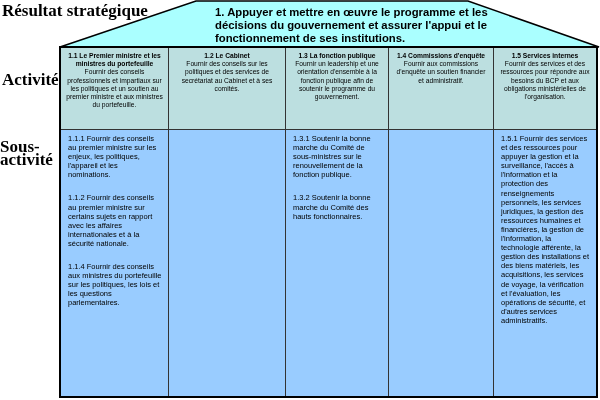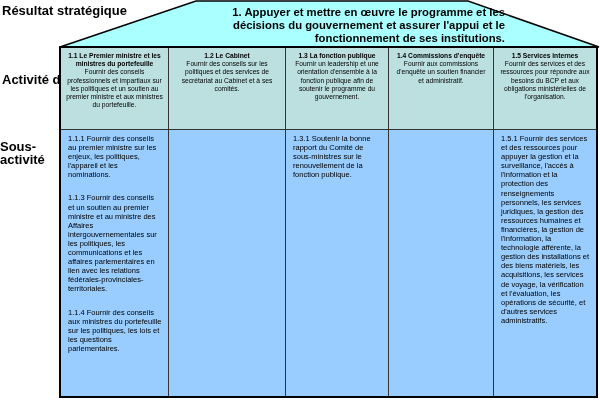--- a/index.html
+++ b/index.html
@@ -1,19 +1,19 @@
 <!DOCTYPE html>
 <html><head>
   <meta charset="utf-8">
   <style>
     html, body { margin: 0; padding: 0; background: #ffffff; }
     body { width: 600px; height: 400px; position: relative; overflow: hidden; font-family: "Liberation Sans", sans-serif; color: #000; }
-    .side-label { position: absolute; left: 2px; font-weight: bold; font-size: 13px; line-height: 13px; }
+    .side-label { position: absolute; left: 2px; font-weight: bold; font-size: 17px; line-height: 13px; font-family: Liberation Serif, serif; }
     #roof { position: absolute; left: 0; top: 0; width: 600px; height: 48px; }
-    .roof-text { position: absolute; left: 215px; top: 6px; width: 290px; text-align: right; font-weight: bold; font-size: 11.3px; line-height: 13px; }
+    .roof-text { position: absolute; left: 215px; top: 6px; width: 290px; text-align: left; font-weight: bold; font-size: 11.3px; line-height: 13px; }
     .grid { position: absolute; left: 59px; top: 46px; width: 539px; height: 352px; border: 2px solid #000; box-sizing: border-box; display: grid; grid-template-columns: 108px 117px 103px 105px 102px; grid-template-rows: 82px 1fr; }
     .hcell { background: #bcdfe0; border-right: 1px solid #333; border-bottom: 1px solid #333; padding: 4px 5px; text-align: center; font-size: 6.7px; line-height: 8.2px; }
     .hcell:nth-child(5) { border-right: none; }
     .hcell .htitle { font-weight: bold; display: block; }
     .scell { background: #99ccff; border-right: 1px solid #333; padding: 4px 6px 0 7px; font-size: 7.5px; line-height: 9.1px; }
     .scell:nth-child(10) { border-right: none; }
     .scell p { margin: 0 0 14px 0; }
   </style>
 </head>
 <body>
@@ -44,26 +44,27 @@
     <span class="htitle">1.4 Commissions d'enquête</span>
     <span>Fournir aux commissions d'enquête un soutien financier et administratif.</span>
   </div>
   <div class="hcell">
     <span class="htitle">1.5 Services internes</span>
     <span>Fournir des services et des ressources pour répondre aux besoins du BCP et aux obligations ministérielles de l'organisation.</span>
   </div>
 
   <div class="scell">
     <p>1.1.1 Fournir des conseils au premier ministre sur les enjeux, les politiques, l'appareil et les nominations.</p>
-    <p>1.1.3 Fournir des conseils et un soutien au premier ministre et au ministre des Affaires intergouvernementales sur les politiques, les communications et les affaires parlementaires en lien avec les relations fédérales-provinciales-territoriales.</p>
+    <p>1.1.2 Fournir des conseils au premier ministre sur certains sujets en rapport avec les affaires internationales et à la sécurité nationale.</p>
     <p>1.1.4 Fournir des conseils aux ministres du portefeuille sur les politiques, les lois et les questions parlementaires.</p>
 
   </div>
   <div class="scell">
   </div>
   <div class="scell">
-    <p>1.3.1 Soutenir la bonne rapport du Comité de sous-ministres sur le renouvellement de la fonction publique.</p>
+    <p>1.3.1 Soutenir la bonne marche du Comité de sous-ministres sur le renouvellement de la fonction publique.</p>
+    <p>1.3.2 Soutenir la bonne marche du Comité des hauts fonctionnaires.</p>
   </div>
   <div class="scell"></div>
   <div class="scell">
     <p>1.5.1 Fournir des services et des ressources pour appuyer la gestion et la surveillance, l'accès à l'information et la protection des renseignements personnels, les services juridiques, la gestion des ressources humaines et financières, la gestion de l'information, la technologie afférente, la gestion des installations et des biens matériels, les acquisitions, les services de voyage, la vérification et l'évaluation, les opérations de sécurité, et d'autres services administratifs.</p>
   </div>
 </div>
 
 </body></html>

